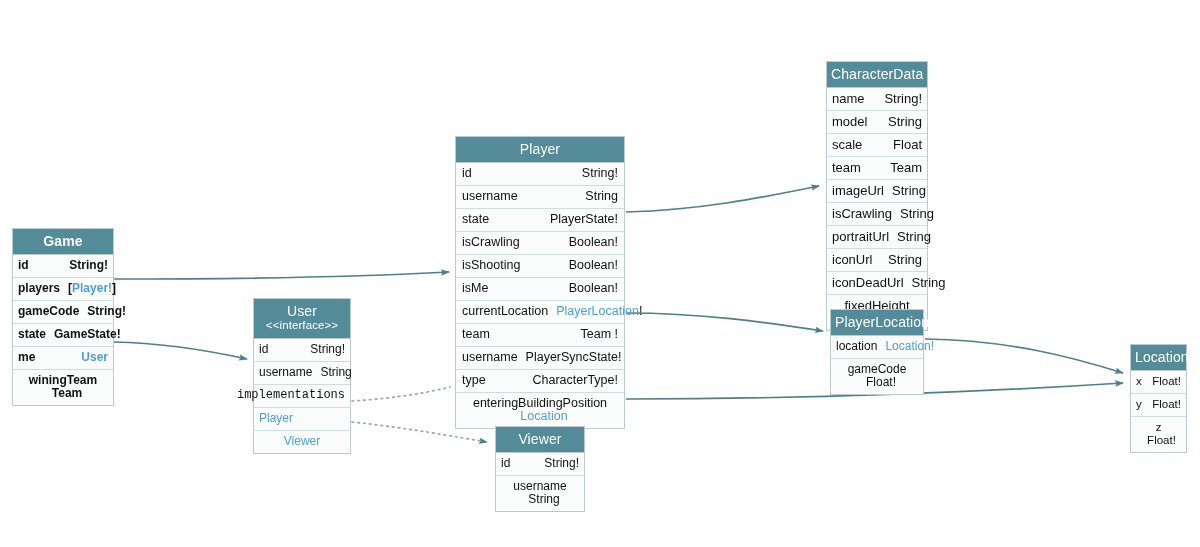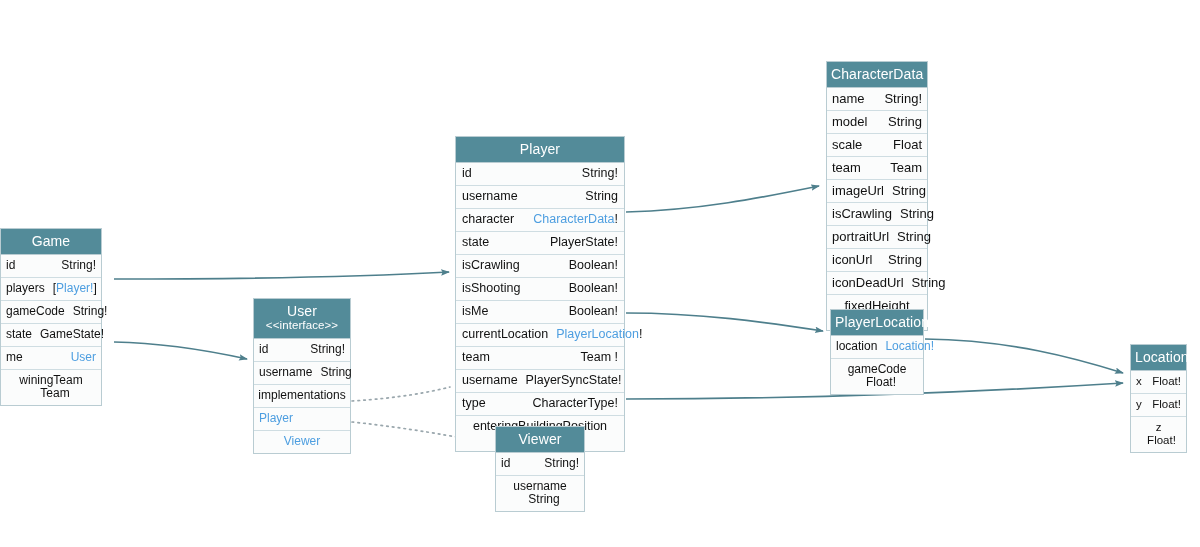--- a/index.html
+++ b/index.html
@@ -42,27 +42,27 @@
     line-height:13px;
     color:#111111;
     padding:4px 6px 5px 6px;
     border-bottom:1px solid #cfdde2;
     background:#fbfcfc;
     white-space:nowrap;
   }
   .row:last-child{border-bottom:none;flex-direction:column;}
   .row .k{text-align:left;}
   .row .v{text-align:right;padding-left:8px;}
-  .row.center{justify-content:center;}
+  .row.center{justify-content:flex-end;font-family:Liberation Mono, monospace;}
   .row.left{justify-content:flex-start;}
   .blue{color:#4d9ee0;}
   .blk{color:#111111;}
 
   
-  #node-game{left:0;top:228px;width:102px;}
+  #node-game{left:12px;top:228px;width:102px;font-weight:bold;}
   #node-user{left:253px;top:298px;width:98px;}
   #node-player{left:455px;top:136px;width:170px;}
   #node-viewer{left:495px;top:426px;width:90px;}
   #node-characterdata{left:826px;top:61px;width:102px;}
   #node-playerlocation{left:830px;top:309px;width:94px;}
   #node-location{left:1130px;top:344px;width:57px;}
 
   #node-game .row{font-size:12px;padding:4px 5px 5px 5px;}
   #node-user .row{font-size:12px;padding:4px 5px 5px 5px;}
   #node-viewer .row{font-size:12px;padding:4px 5px 5px 5px;}
@@ -156,24 +156,20 @@
     <div class="hdr">Player</div>
     <div class="row">
       <span class="k">id</span>
       <span class="v">String!</span>
     </div>
     <div class="row">
       <span class="k">username</span>
       <span class="v">String</span>
     </div>
     <div class="row">
-      <span class="k">character</span>
-      <span class="v"><span class="blue">CharacterData</span><span class="blk">!</span></span>
-    </div>
-    <div class="row">
       <span class="k">state</span>
       <span class="v">PlayerState!</span>
     </div>
     <div class="row">
       <span class="k">isCrawling</span>
       <span class="v">Boolean!</span>
     </div>
     <div class="row">
       <span class="k">isShooting</span>
       <span class="v">Boolean!</span>

